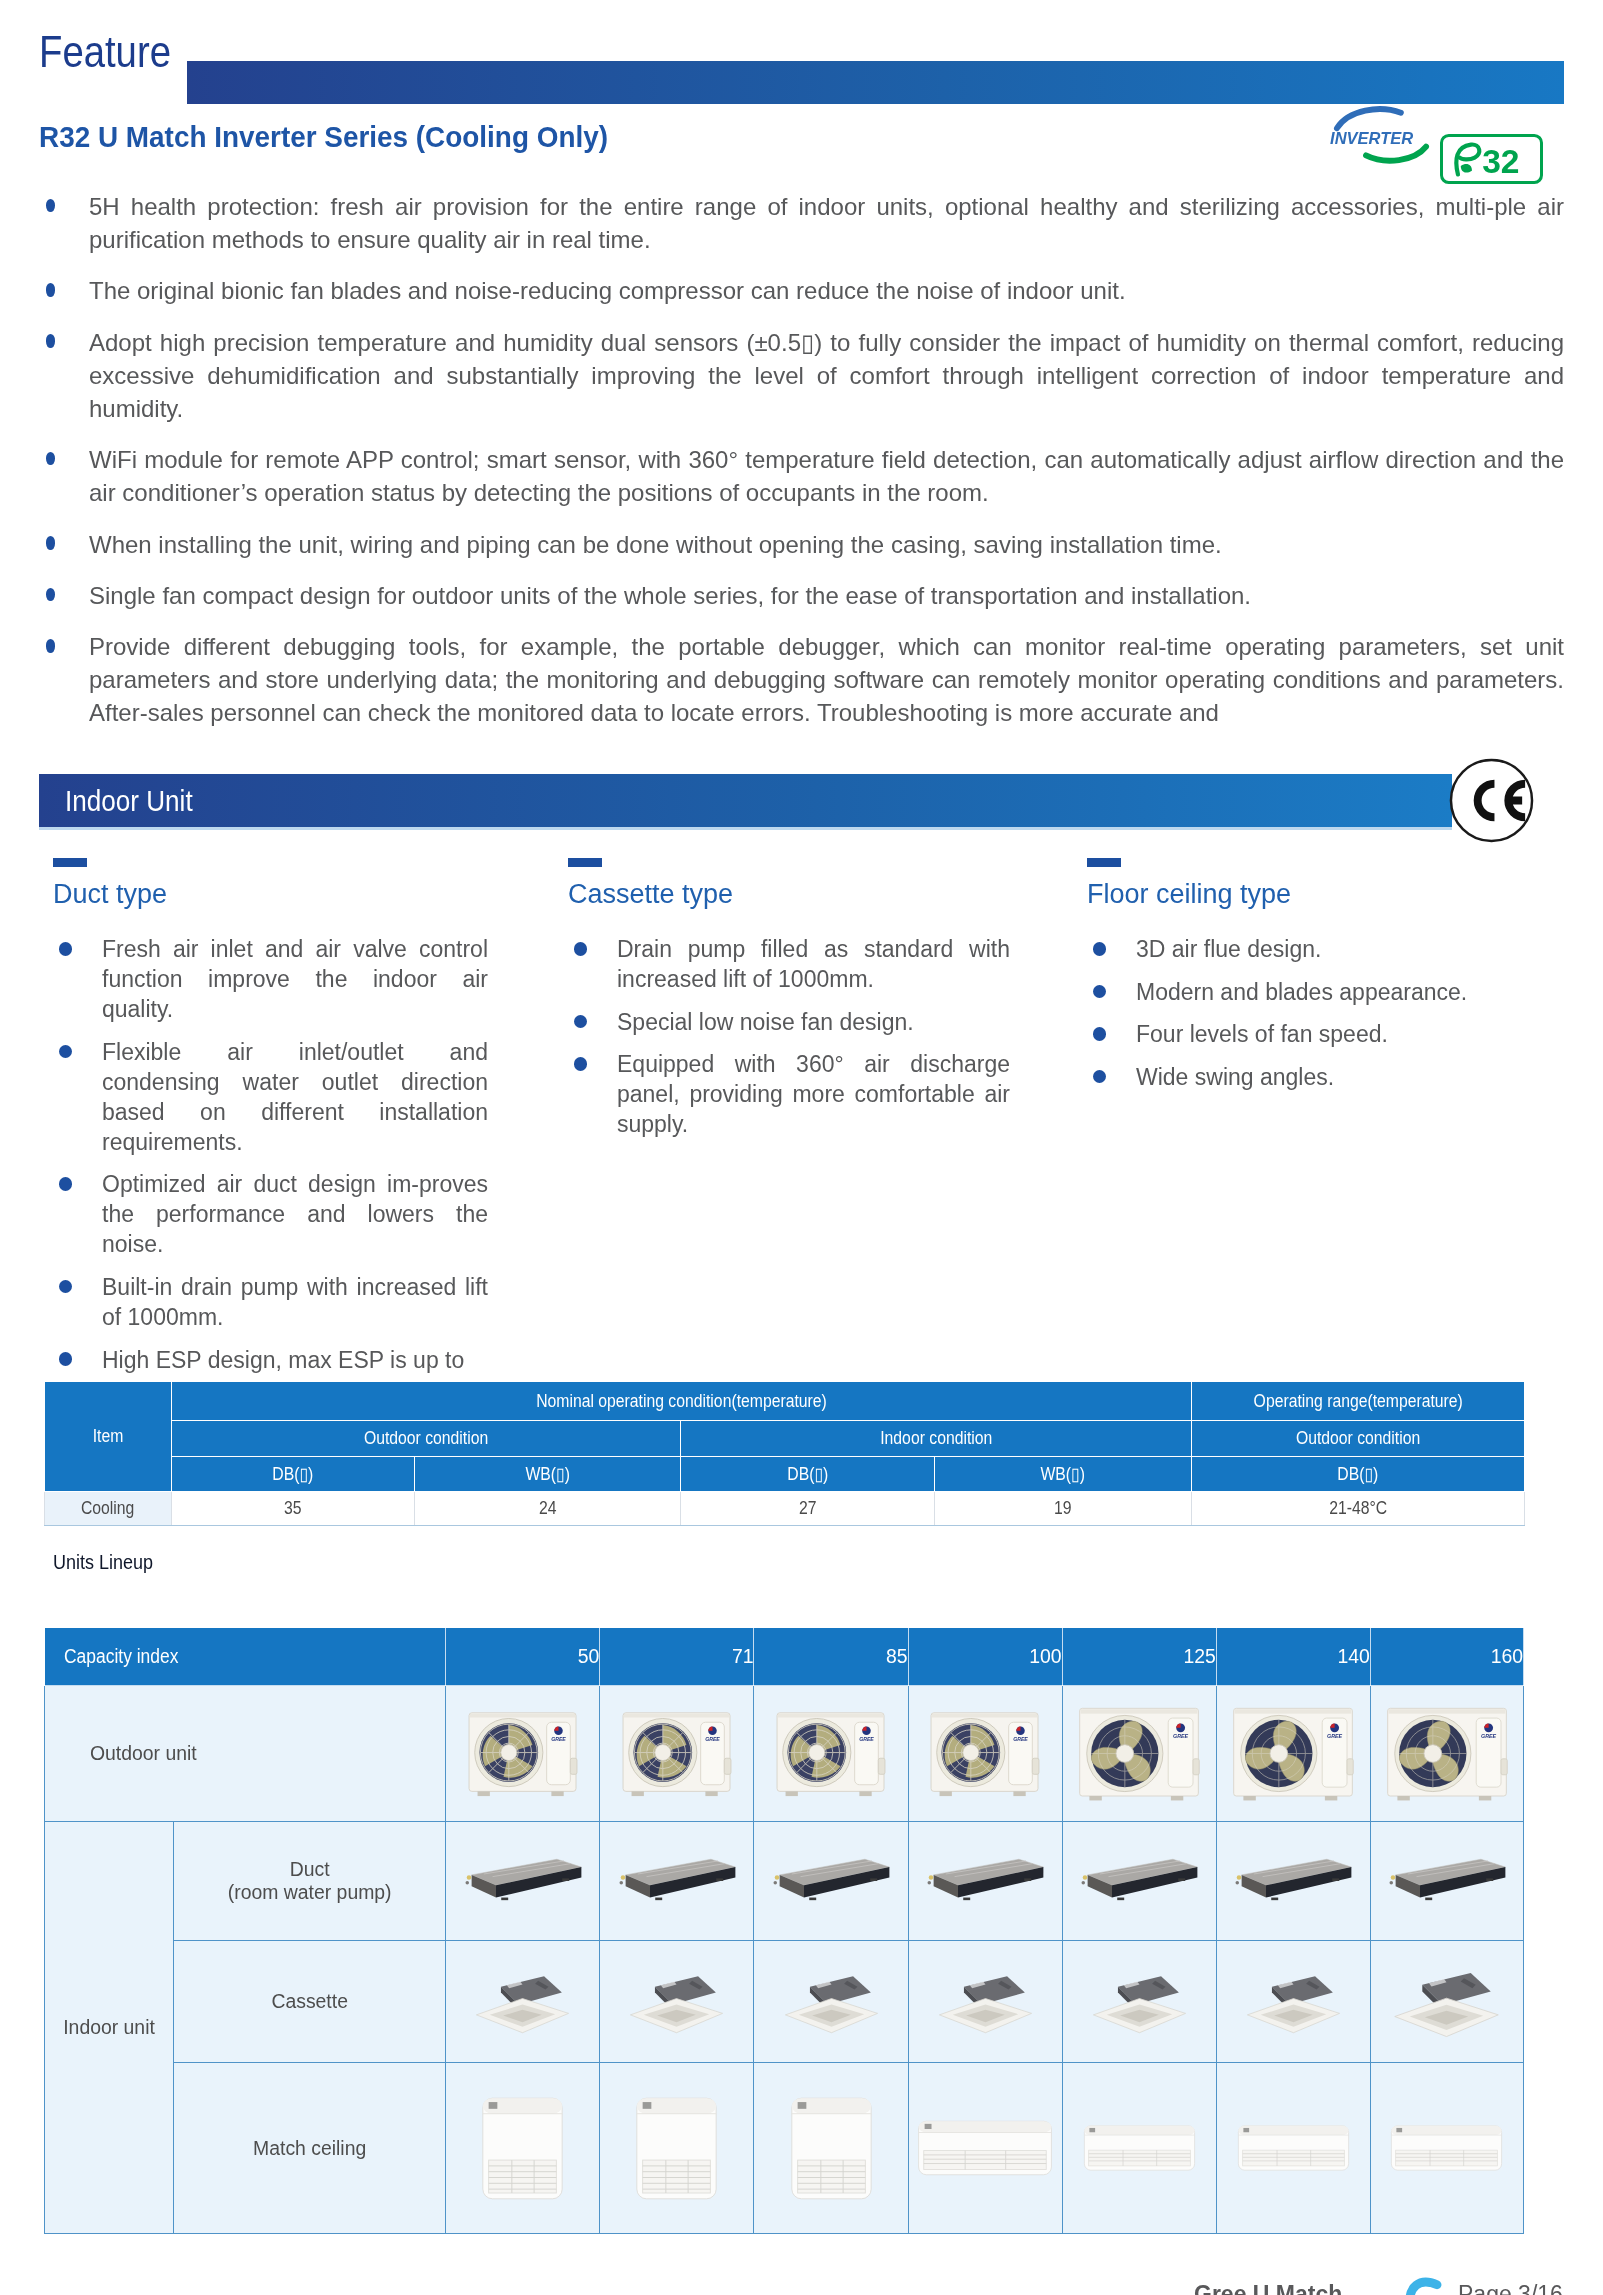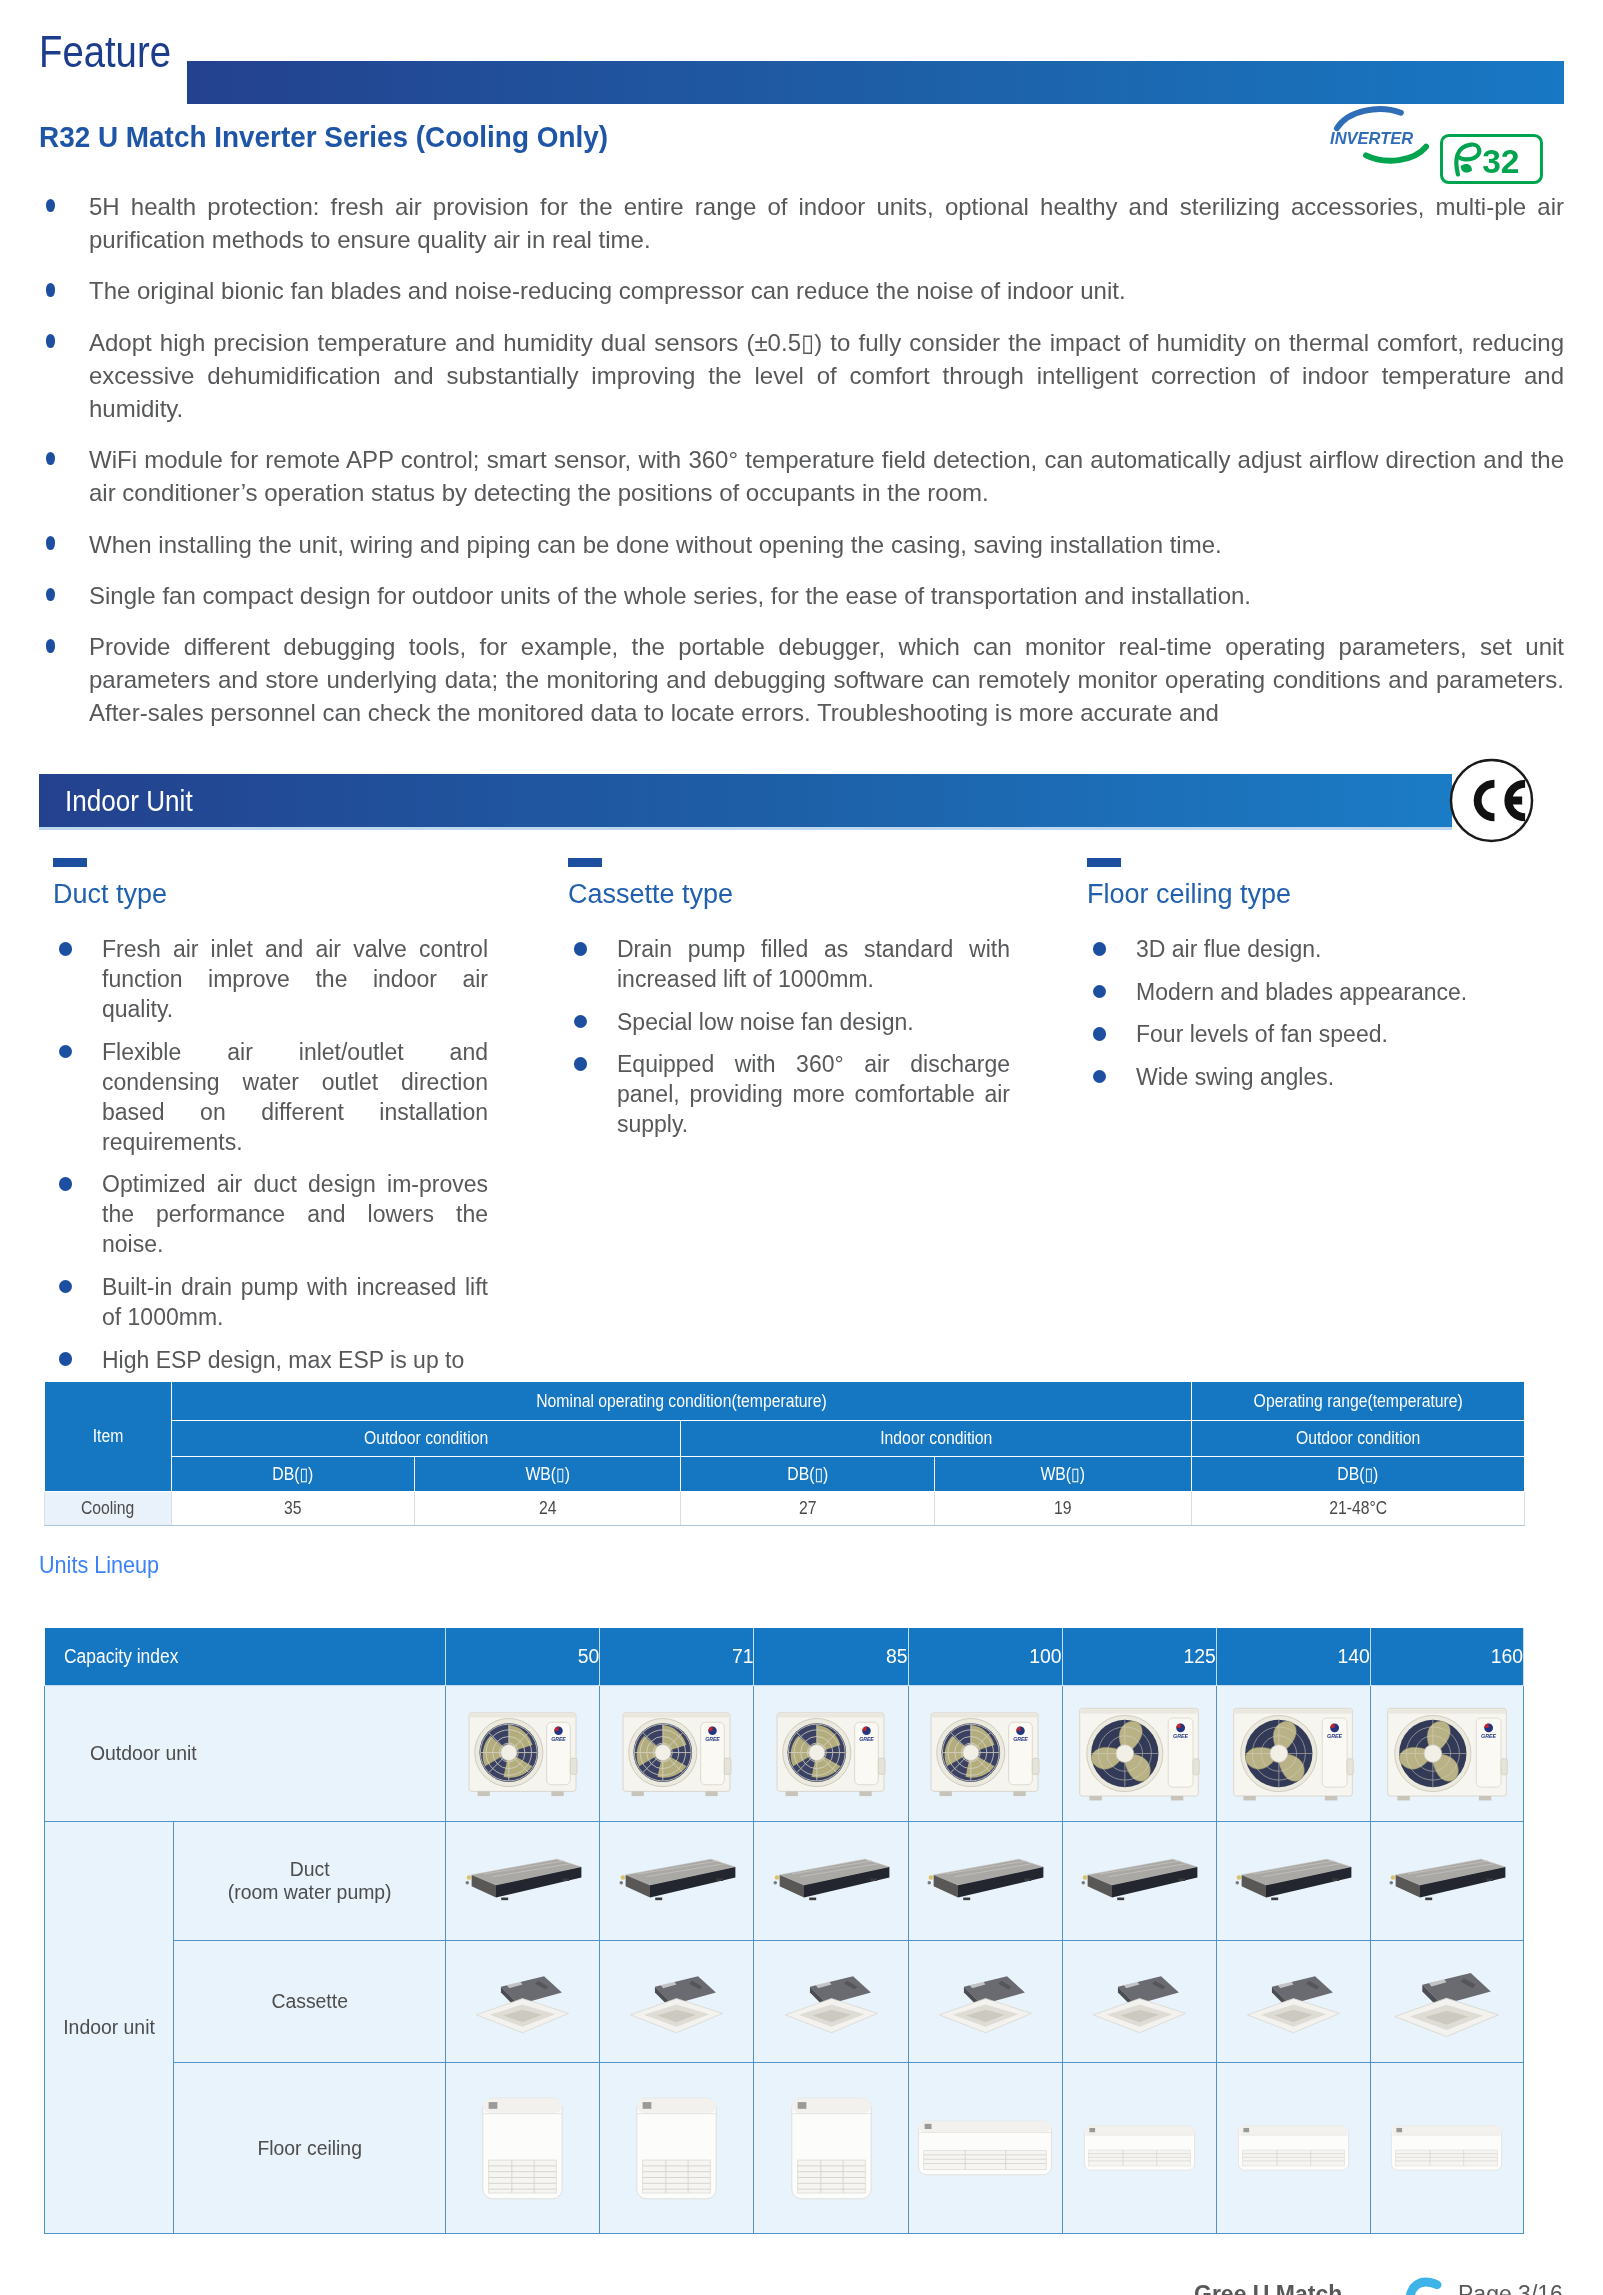--- a/index.html
+++ b/index.html
@@ -49,21 +49,21 @@
   table.condt td { text-align:center; vertical-align:middle; font-size:17.5px; }
   table.condt td.h { background:#1576c2; color:#fff; border:1px solid #fff; font-weight:400; }
   table.condt tr.r1 td { height:39px; }
   table.condt tr.r2 td { height:36px; }
   table.condt tr.r3 td { height:35px; }
   table.condt tr.rd td { height:34px; background:#fff; color:#4a4a4a;
                          border:1px solid #d9dfe6; border-bottom:1.9px solid #a9c7df; }
   table.condt tr.rd td.itemcell { background:#e9f2fa; }
 
   
-  .lineup-title { position:absolute; left:39px; top:1551px; font-size:24px; font-weight:400; color:#3b82f6; }
+  .lineup-title { position:absolute; left:53px; top:1551px; font-size:20px; font-weight:400; color:#0f172a; }
   .lineup-wrap { position:absolute; left:44px; top:1627px; width:1480px; }
   table.lut { border-collapse:collapse; table-layout:fixed; width:1480px; border:1px solid #4f93c8; }
   table.lut td { vertical-align:middle; }
   table.lut tr.lhead td { height:58px; background:#1576c2; color:#fff; font-size:19.4px;
                           border:1px solid rgba(255,255,255,0.75); text-align:right; }
   table.lut tr.lhead td.capidx { text-align:left; padding-left:19.4px; }
   table.lut td.body { background:#e9f3fb; border:1px solid #4f93c8; color:#4d4d4d; font-size:19.4px; text-align:center; }
   table.lut td.outlbl { text-align:left; padding-left:45px; }
   table.lut tr.r-out td { height:136px; }
   table.lut tr.r-duct td { height:119px; }
@@ -488,21 +488,21 @@
         <td class="body">
               <div class="imgbox">
                 <svg class="ic-cassette" style="width:109px;height:93px" viewBox="0 0 112 96" width="109" height="93">
                   <use href="#sym-cassette"></use>
                 </svg>
               </div>
             </td>
       </tr>
 
       <tr class="r-floor">
-        <td class="body"><span>Floor ceiling</span></td>
+        <td class="body"><span>Match ceiling</span></td>
         <td class="body">
               <div class="imgbox">
                 <svg class="ic-floor-tall" viewBox="0 0 92 112" width="89" height="109">
                   <use href="#sym-floor-tall"></use>
                 </svg>
               </div>
             </td>
         <td class="body">
               <div class="imgbox">
                 <svg class="ic-floor-tall" viewBox="0 0 92 112" width="89" height="109">

